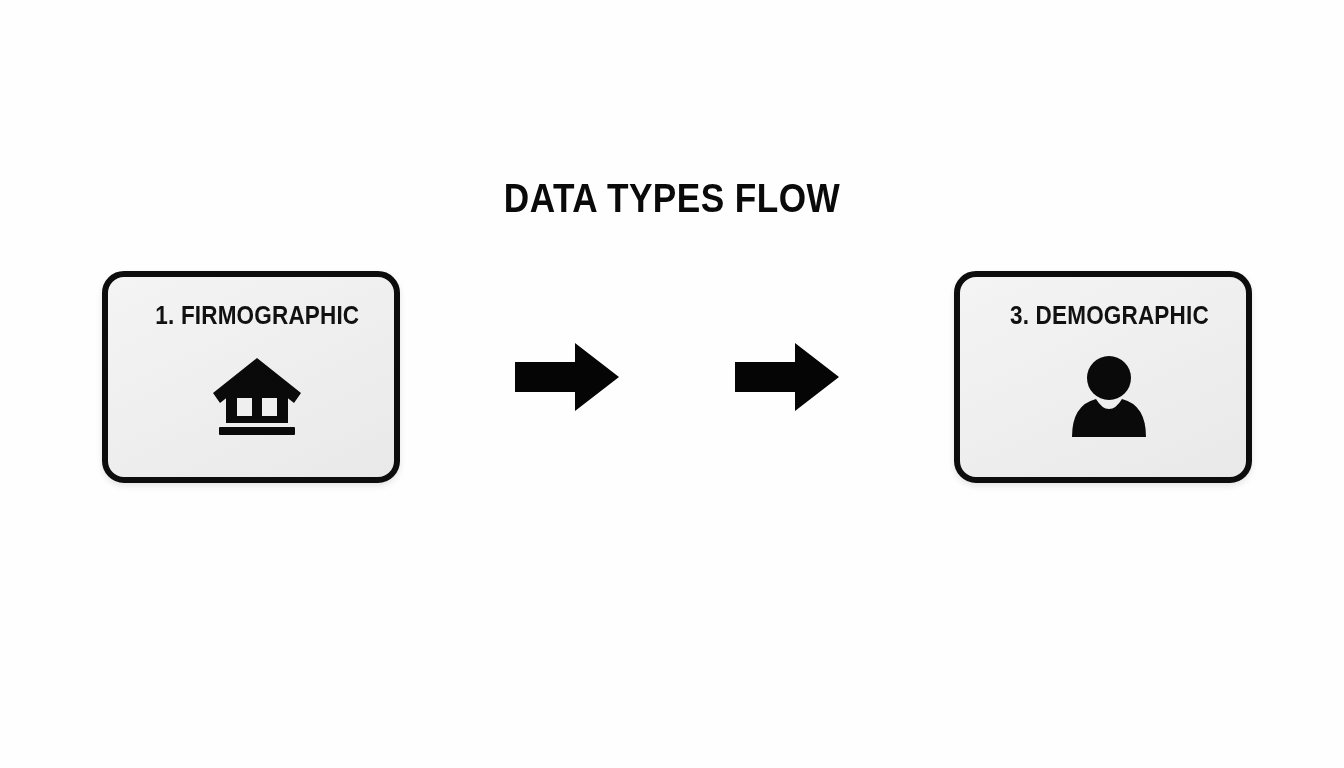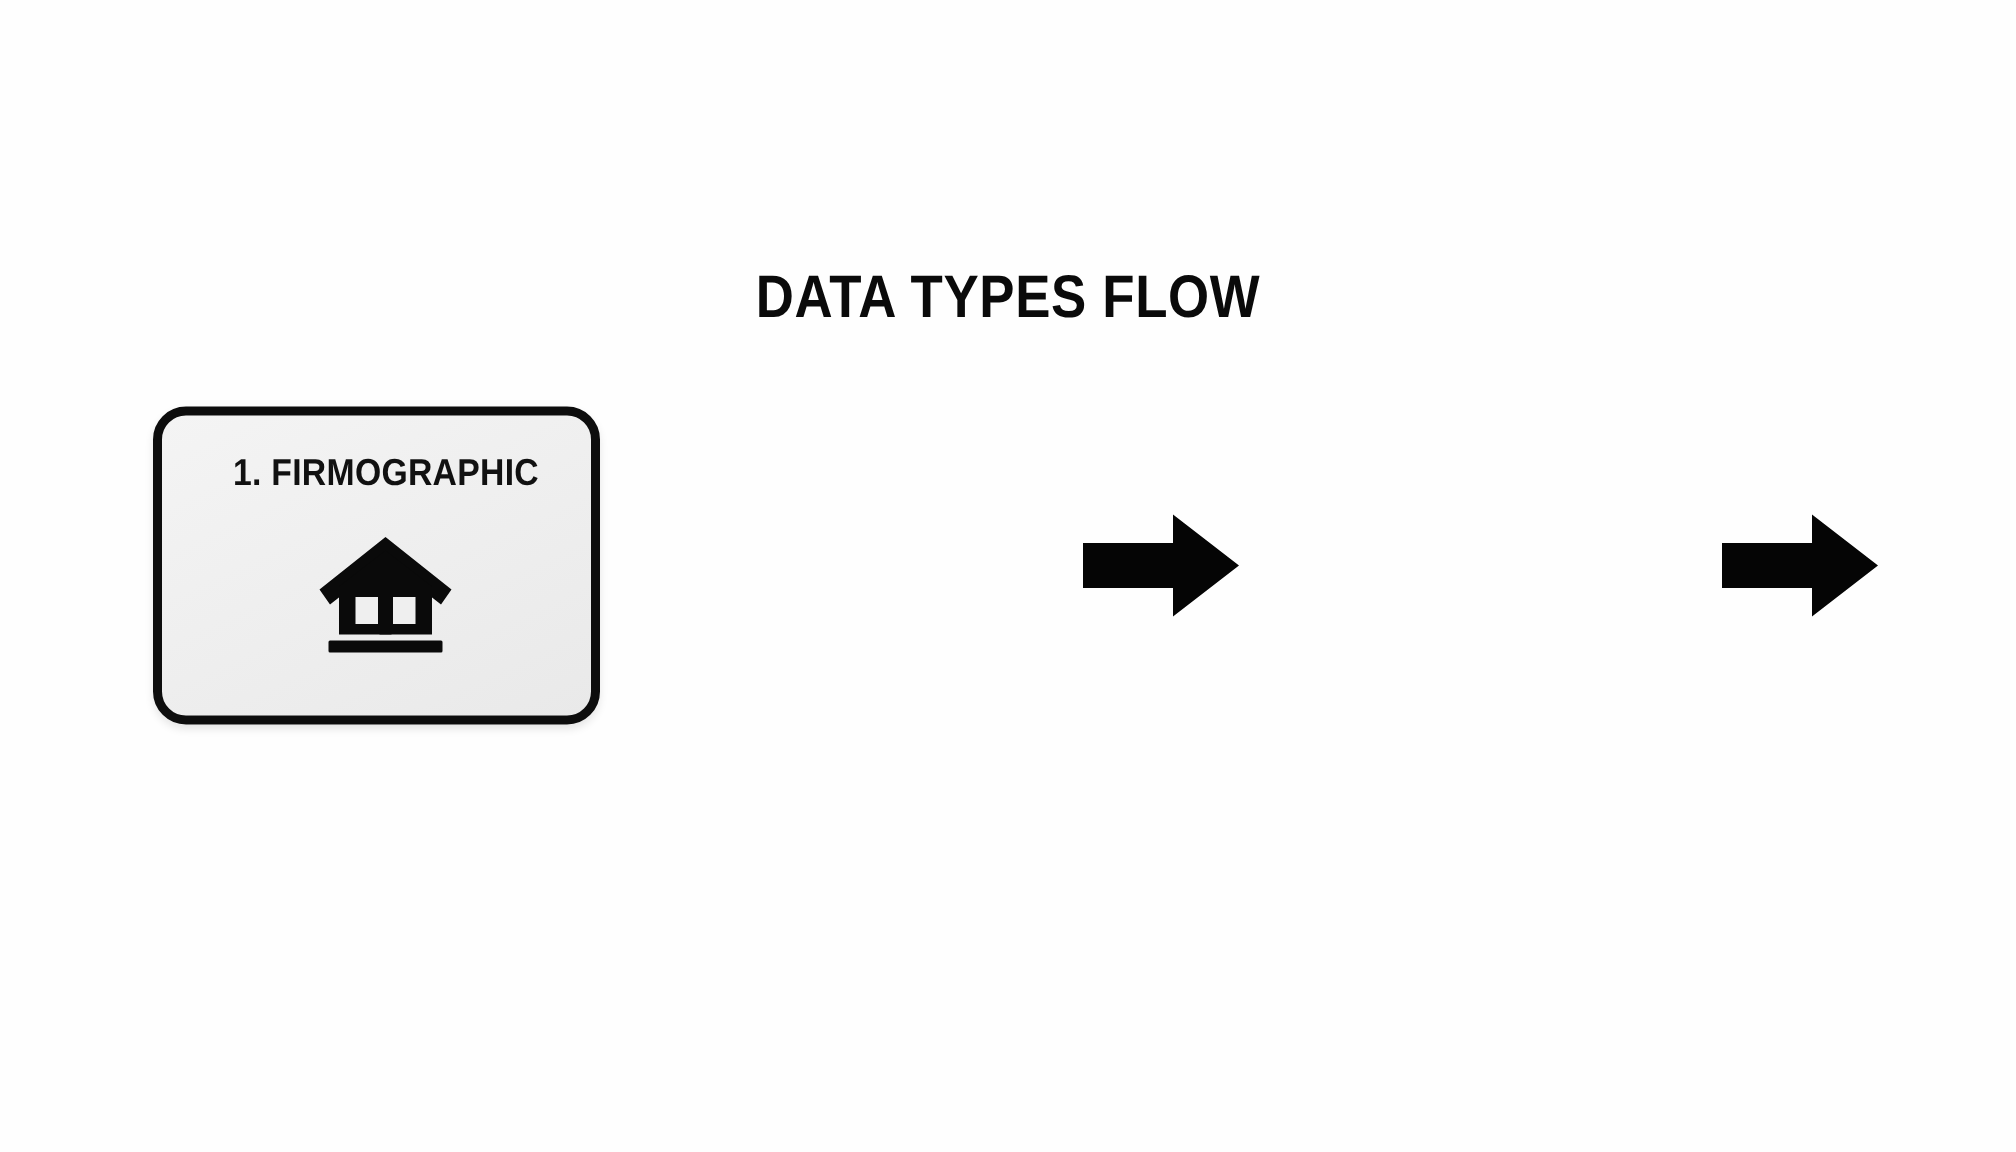--- a/index.html
+++ b/index.html
@@ -136,15 +136,26 @@
       </svg>
     </div>
 
 
     <div class="arrow">
       <svg width="104" height="72" viewBox="0 0 104 72" aria-hidden="true">
         <path d="M0 21 L60 21 L60 2 L104 36 L60 70 L60 51 L0 51 Z" fill="#050505"></path>
       </svg>
     </div>
 
+    <div class="node">
+      <div class="node-label">3. DEMOGRAPHIC</div>
+      <div class="node-icon">
+        <svg width="86" height="86" viewBox="0 0 86 86" aria-hidden="true">
+
+          <circle cx="43" cy="25" r="22" fill="#0a0a0a"></circle>
+
+          <path d="M6 84 Q6 52 30 46 Q36 56 43 56 Q50 56 56 46 Q80 52 80 84 Z" fill="#0a0a0a"></path>
+        </svg>
+      </div>
+    </div>
 
   </div>
 </div>
 
 </body></html>

